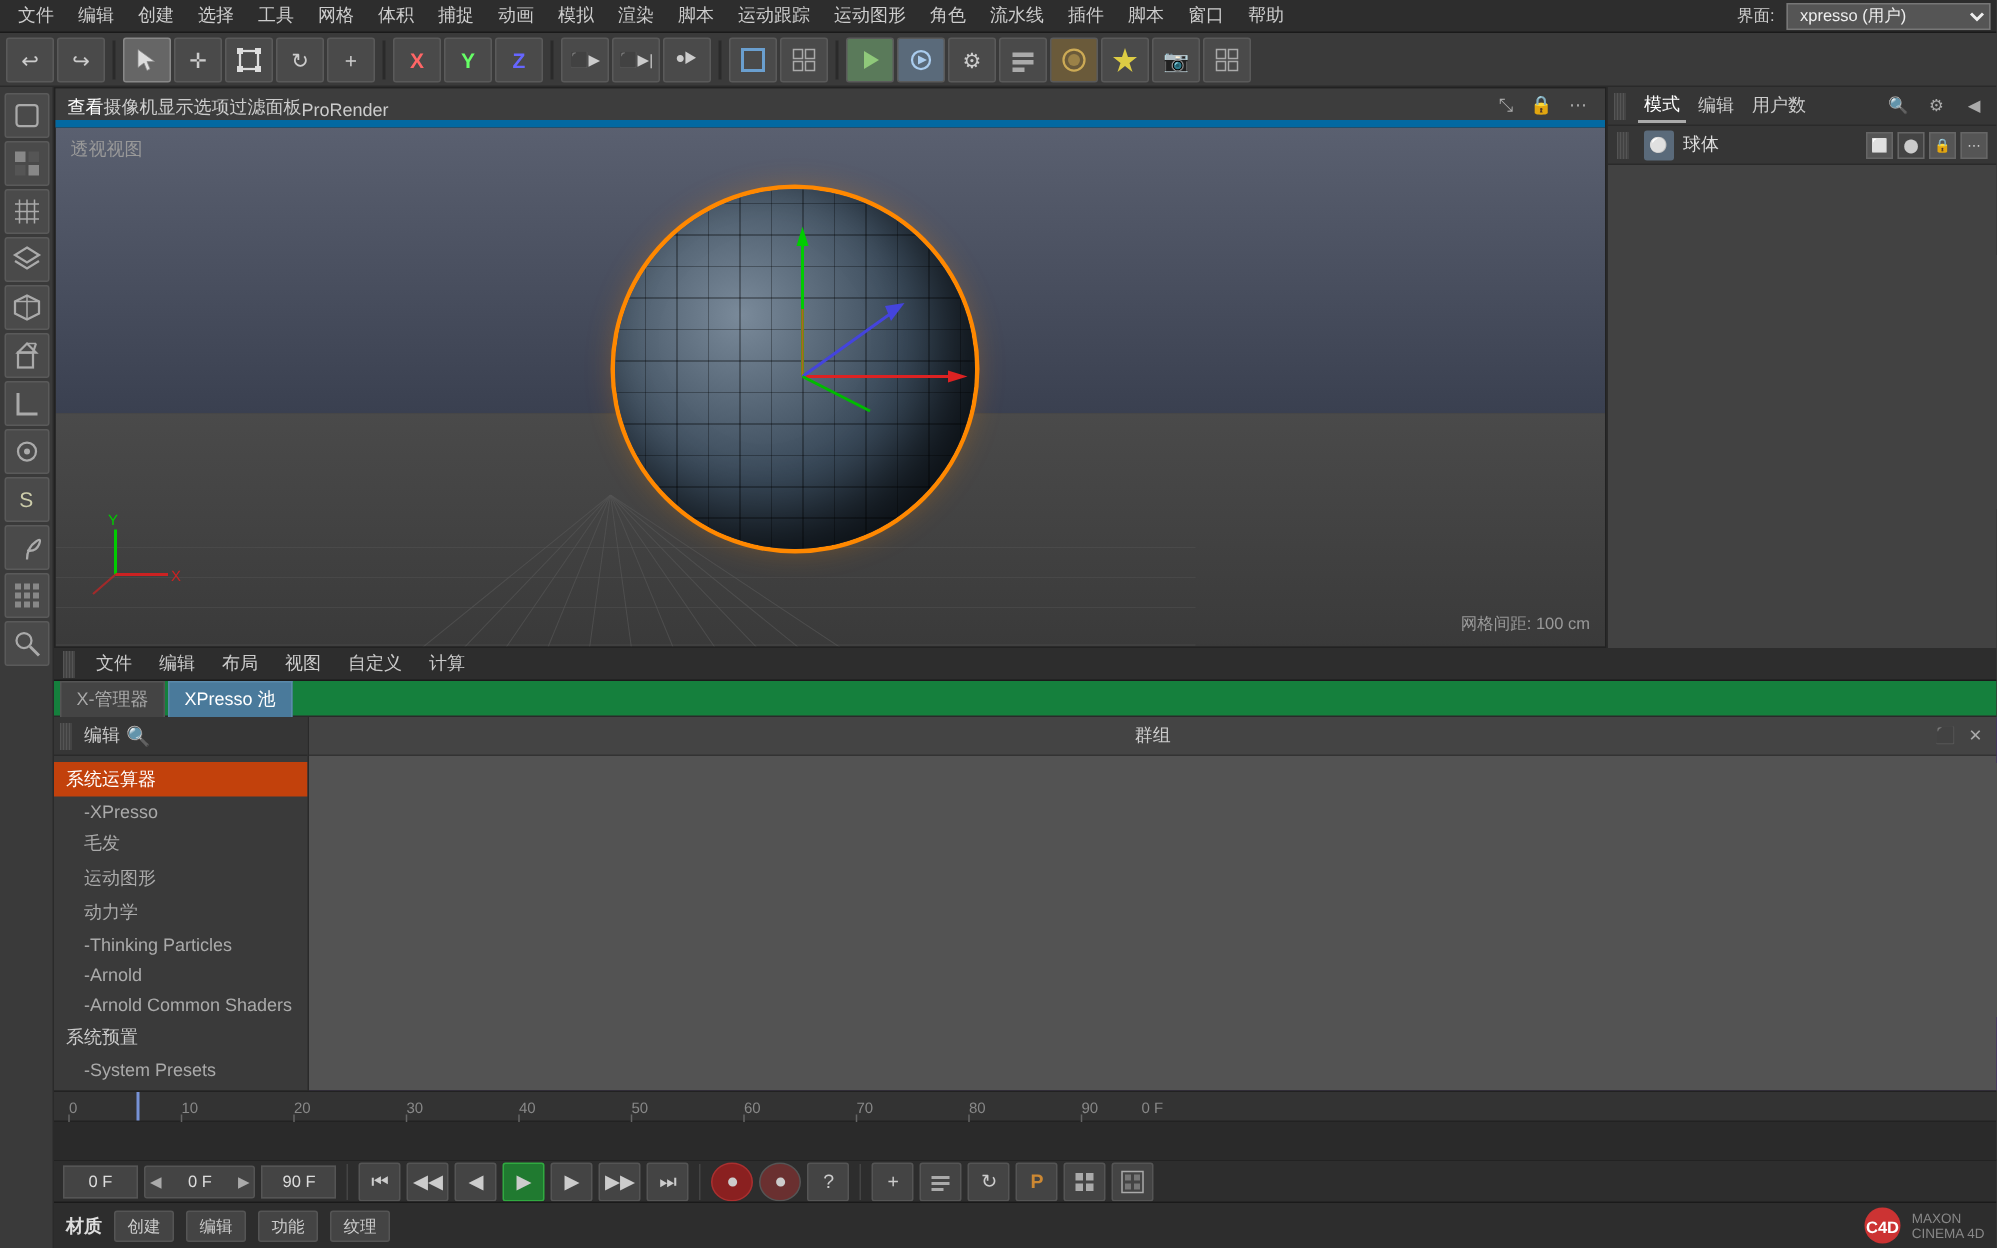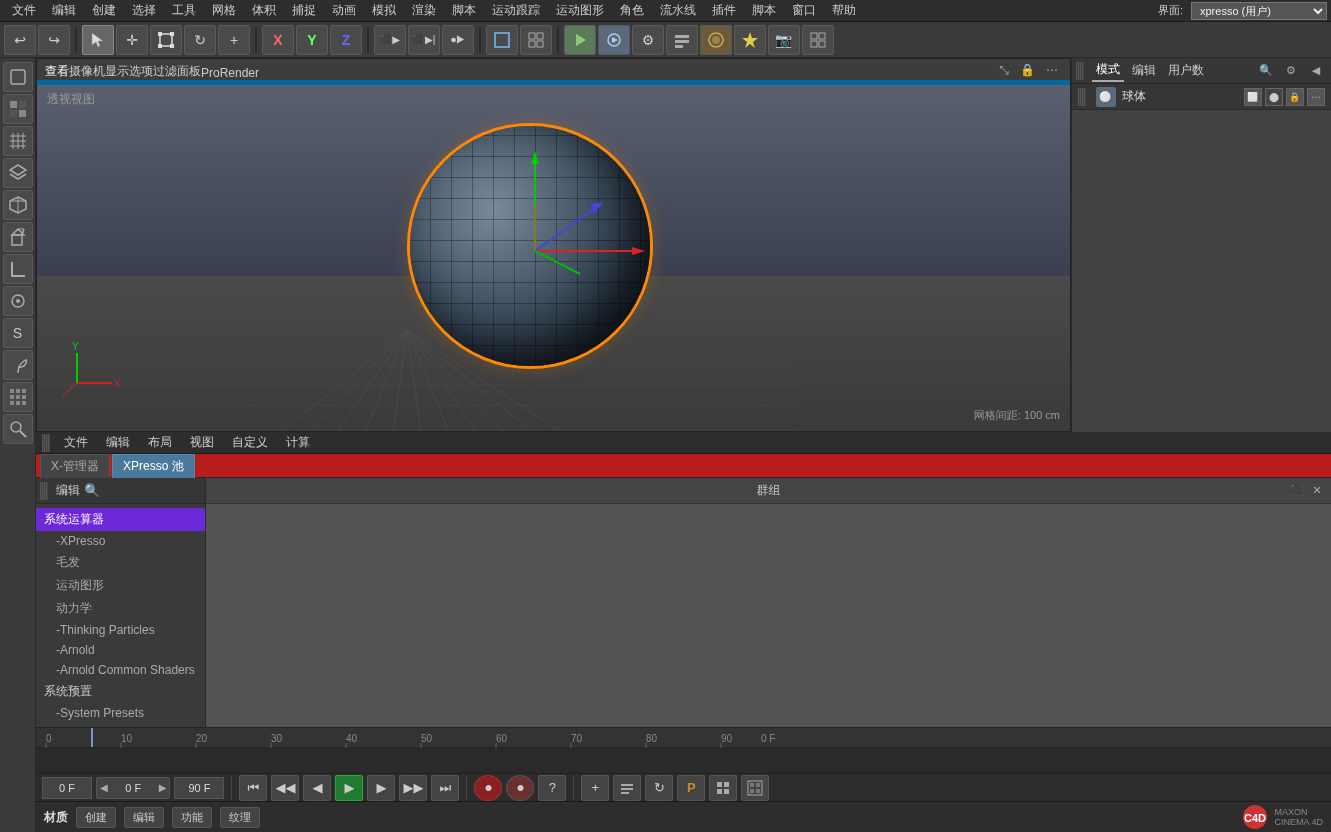--- a/index.html
+++ b/index.html
@@ -367,21 +367,21 @@
     }
     .xp-menu-item {
       padding: 2px 8px;
       color: #ccc;
       font-size: 12px;
       cursor: pointer;
     }
 
     .xp-tabs {
       height: 24px;
-      background: #b91c1c;
+      background: #15803d;
       display: flex;
       align-items: center;
       padding: 0 4px;
       gap: 2px;
       border-bottom: 1px solid #2a2a2a;
     }
     .xp-tab {
       padding: 3px 10px;
       font-size: 12px;
       color: #aaa;
@@ -428,21 +428,21 @@
       flex: 1;
       overflow-y: auto;
       padding: 4px 0;
     }
     .xp-list-item {
       padding: 3px 8px;
       font-size: 12px;
       color: #ccc;
       cursor: pointer;
     }
-    .xp-list-item.selected { background: #6d28d9; color: #fff; }
+    .xp-list-item.selected { background: #c2410c; color: #fff; }
     .xp-list-item.subitem {
       padding-left: 20px;
       color: #aaa;
     }
 
     
     .xp-node-area {
       flex: 1;
       background: #6d28d9;
       position: relative;

